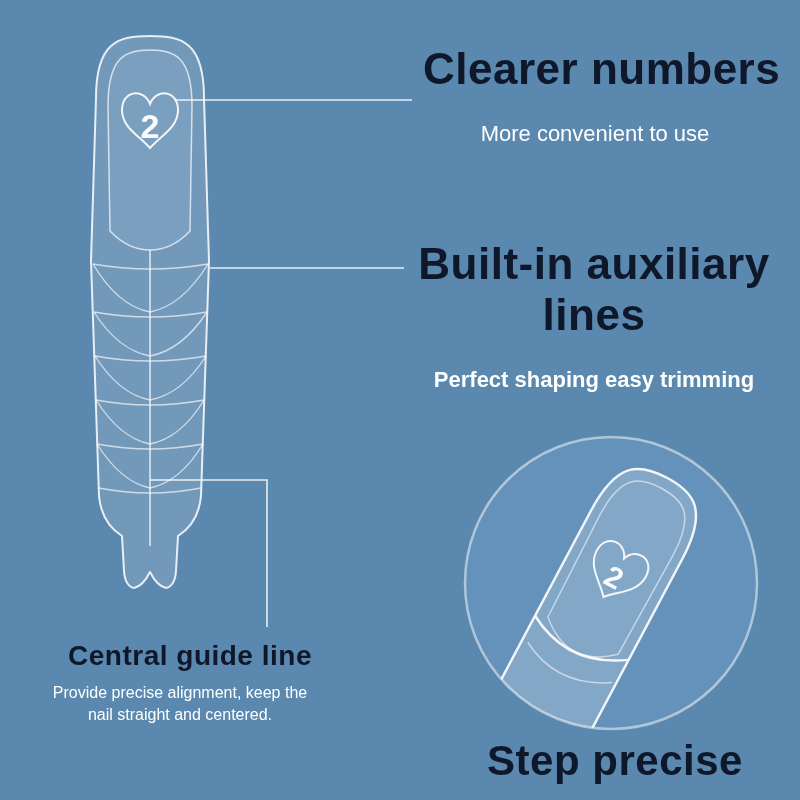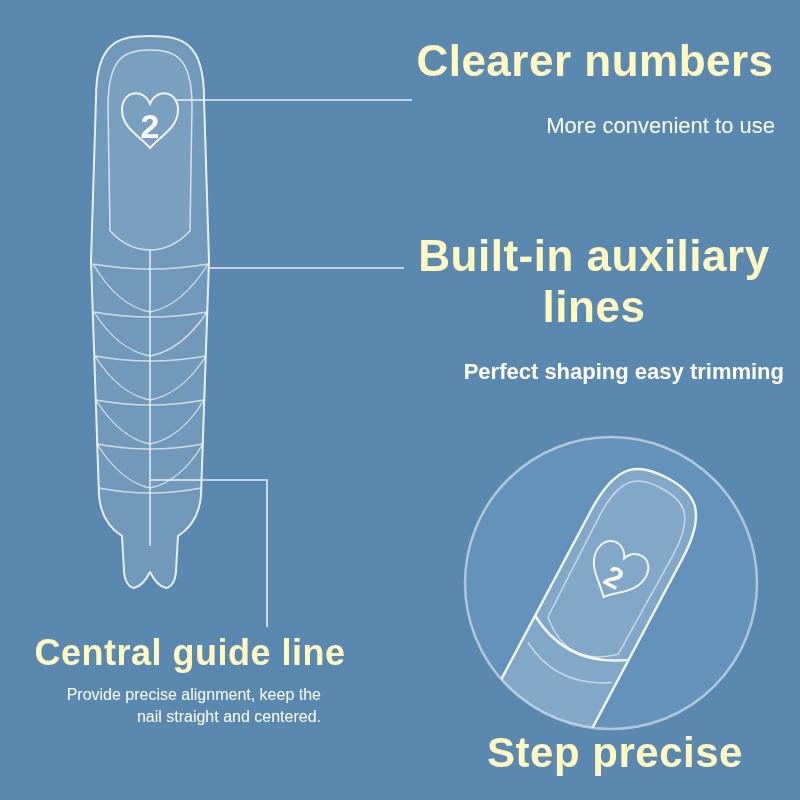--- a/index.html
+++ b/index.html
@@ -4,33 +4,33 @@
 <style>
   html,body{margin:0;padding:0;background:#3f72a0;}
   .canvas{
     position:relative;width:800px;height:800px;overflow:hidden;
     background:#5b88ae;
     font-family:"Liberation Sans",sans-serif;
     margin:0 auto;
   }
   .anno{position:absolute;text-align:center;}
   .anno h1{
-    margin:0;color:#fef9c3;font-weight:700;white-space:nowrap;
+    margin:8px;color:#0f172a;font-weight:700;white-space:nowrap;
     letter-spacing:0.5px;
   }
-  .anno .sub{margin:0;color:#ffffff;font-weight:400;text-align:right;}
+  .anno .sub{margin:0;color:#ffffff;font-weight:400;}
   .anno-clearer{left:415px;top:36px;width:360px;}
   .anno-clearer h1{font-size:44px;}
   .anno-clearer .sub{font-size:22px;margin-top:27px;white-space:nowrap;}
   .anno-aux{left:404px;top:230px;width:380px;}
   .anno-aux h1{font-size:44px;line-height:1.17;}
   .anno-aux .title-line{display:block;}
   .anno-aux .sub{font-size:22px;margin-top:26px;white-space:nowrap;font-weight:bold;}
   .anno-central{left:0px;top:632px;width:360px;}
-  .anno-central h1{font-size:36px;padding-left:20px;}
+  .anno-central h1{font-size:28px;padding-left:20px;}
   .anno-central .sub{font-size:16px;line-height:1.38;margin:10px auto 0;max-width:282px;}
   .anno-step{left:455px;top:729px;width:320px;}
   .anno-step h1{font-size:42px;}
   .nail-form{position:absolute;left:58px;top:26px;}
   .callouts{position:absolute;left:0;top:0;pointer-events:none;}
   .inset{position:absolute;left:462px;top:434px;width:298px;height:298px;}
 </style>
 </head>
 <body>
 

